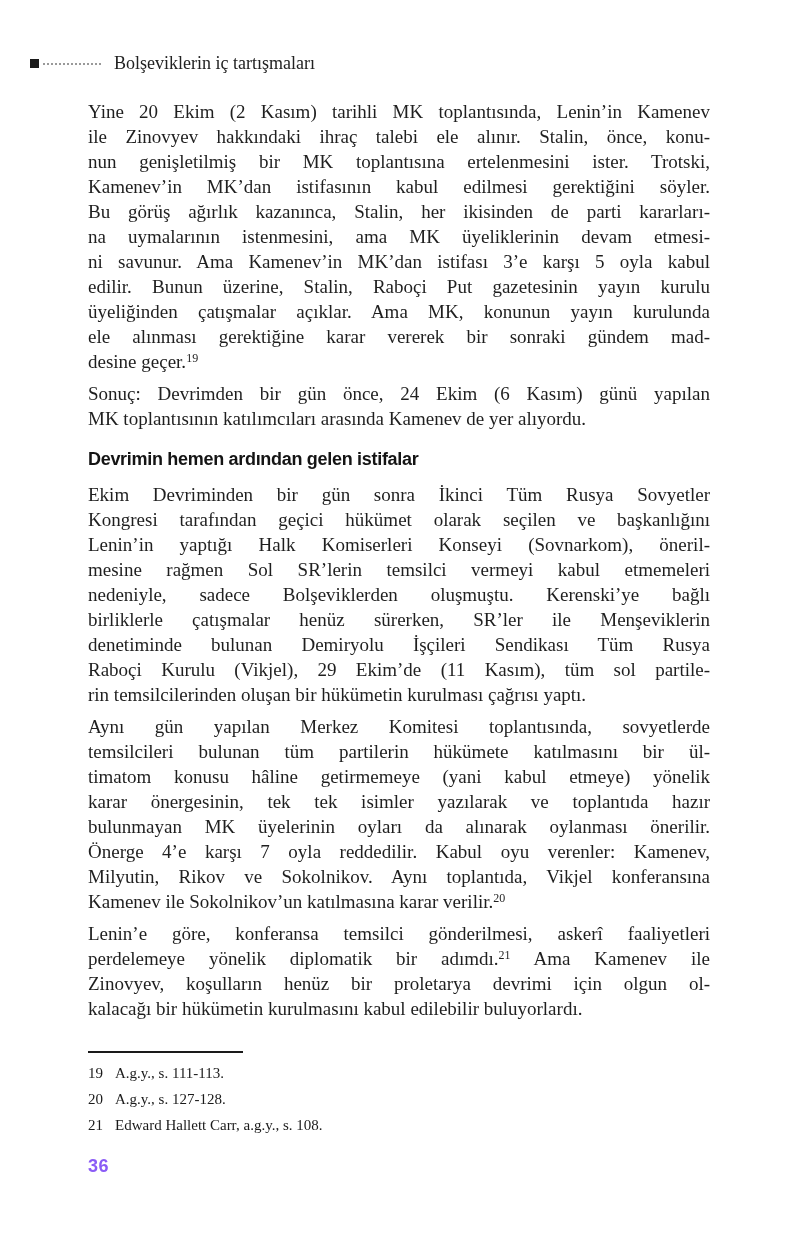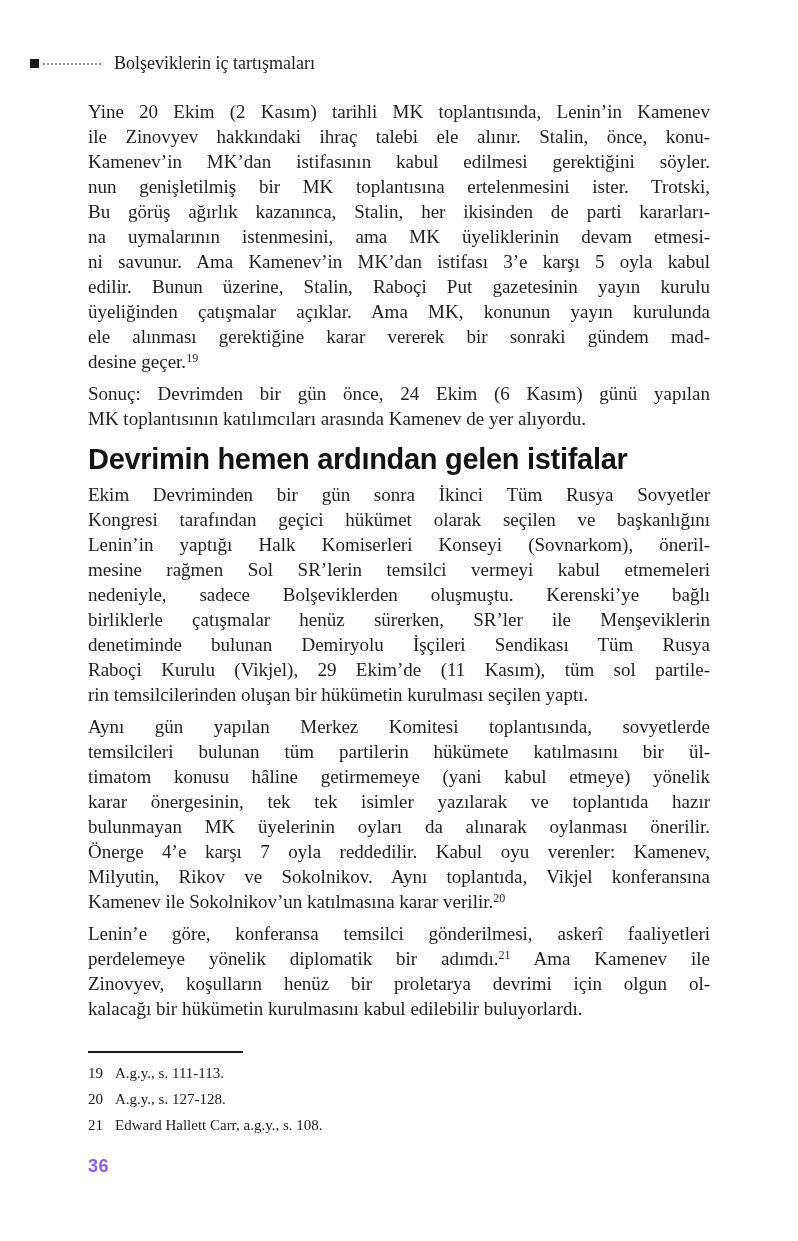--- a/index.html
+++ b/index.html
@@ -65,21 +65,21 @@
   .line.last { text-align-last: left; }
   .it { }
   sup.fnref {
     font-size: 12px;
     line-height: 0;
     vertical-align: 6px;
   }
   .heading {
     font-family: "Liberation Sans", sans-serif;
     font-weight: bold;
-    font-size: 29px;
+    font-size: 18px;
     line-height: 30px;
     letter-spacing: -0.3px;
     color: var(--heading);
     margin: 13px 0 8px 0;
   }
 
   
   .footnote-area {
     position: absolute;
     left: 88px; top: 1051px;
@@ -119,22 +119,22 @@
   <div class="running-header">
     <span class="square-bullet"></span>
     <span class="dotted-leader"></span>
     <span class="header-title">Bolşeviklerin iç tartışmaları</span>
   </div>
 
   <div class="text-column">
       <div class="para">
         <div class="line"><span>Yine 20 Ekim (2 Kasım) tarihli MK toplantısında, Lenin’in Kamenev</span></div>
         <div class="line"><span>ile Zinovyev hakkındaki ihraç talebi ele alınır. Stalin, önce, konu-</span></div>
+        <div class="line"><span>nun genişletilmiş bir MK toplantısına ertelenmesini ister. Trotski,</span></div>
         <div class="line"><span>Kamenev’in MK’dan istifasının kabul edilmesi gerektiğini söyler.</span></div>
-        <div class="line"><span>nun genişletilmiş bir MK toplantısına ertelenmesini ister. Trotski,</span></div>
         <div class="line"><span>Bu görüş ağırlık kazanınca, Stalin, her ikisinden de parti kararları-</span></div>
         <div class="line"><span>na uymalarının istenmesini, ama MK üyeliklerinin devam etmesi-</span></div>
         <div class="line"><span>ni savunur. Ama Kamenev’in MK’dan istifası 3’e karşı 5 oyla kabul</span></div>
         <div class="line"><span>edilir. Bunun üzerine, Stalin, </span><span class="it">Raboçi Put</span><span> gazetesinin yayın kurulu</span></div>
         <div class="line"><span>üyeliğinden çatışmalar açıklar. Ama MK, konunun yayın kurulunda</span></div>
         <div class="line"><span>ele alınması gerektiğine karar vererek bir sonraki gündem mad-</span></div>
         <div class="line last"><span>desine geçer.</span><sup class="fnref">19</sup></div>
       </div>
       <div class="para">
         <div class="line"><span>Sonuç: Devrimden bir gün önce, 24 Ekim (6 Kasım) günü yapılan</span></div>
@@ -143,21 +143,21 @@
       <h2 class="heading">Devrimin hemen ardından gelen istifalar</h2>
       <div class="para">
         <div class="line"><span>Ekim Devriminden bir gün sonra İkinci Tüm Rusya Sovyetler</span></div>
         <div class="line"><span>Kongresi tarafından geçici hükümet olarak seçilen ve başkanlığını</span></div>
         <div class="line"><span>Lenin’in yaptığı Halk Komiserleri Konseyi (</span><span class="it">Sovnarkom</span><span>), öneril-</span></div>
         <div class="line"><span>mesine rağmen Sol SR’lerin temsilci vermeyi kabul etmemeleri</span></div>
         <div class="line"><span>nedeniyle, sadece Bolşeviklerden oluşmuştu. Kerenski’ye bağlı</span></div>
         <div class="line"><span>birliklerle çatışmalar henüz sürerken, SR’ler ile Menşeviklerin</span></div>
         <div class="line"><span>denetiminde bulunan Demiryolu İşçileri Sendikası Tüm Rusya</span></div>
         <div class="line"><span>Raboçi Kurulu (</span><span class="it">Vikjel</span><span>), 29 Ekim’de (11 Kasım), tüm sol partile-</span></div>
-        <div class="line last"><span>rin temsilcilerinden oluşan bir hükümetin kurulması seçilen yaptı.</span></div>
+        <div class="line last"><span>rin temsilcilerinden oluşan bir hükümetin kurulması çağrısı yaptı.</span></div>
       </div>
       <div class="para">
         <div class="line"><span>Aynı gün yapılan Merkez Komitesi toplantısında, sovyetlerde</span></div>
         <div class="line"><span>temsilcileri bulunan tüm partilerin hükümete katılmasını bir ül-</span></div>
         <div class="line"><span>timatom konusu hâline getirmemeye (yani kabul etmeye) yönelik</span></div>
         <div class="line"><span>karar önergesinin, tek tek isimler yazılarak ve toplantıda hazır</span></div>
         <div class="line"><span>bulunmayan MK üyelerinin oyları da alınarak oylanması önerilir.</span></div>
         <div class="line"><span>Önerge 4’e karşı 7 oyla reddedilir. Kabul oyu verenler: Kamenev,</span></div>
         <div class="line"><span>Milyutin, Rikov ve Sokolnikov. Aynı toplantıda, </span><span class="it">Vikjel</span><span> konferansına</span></div>
         <div class="line last"><span>Kamenev ile Sokolnikov’un katılmasına karar verilir.</span><sup class="fnref">20</sup></div>

